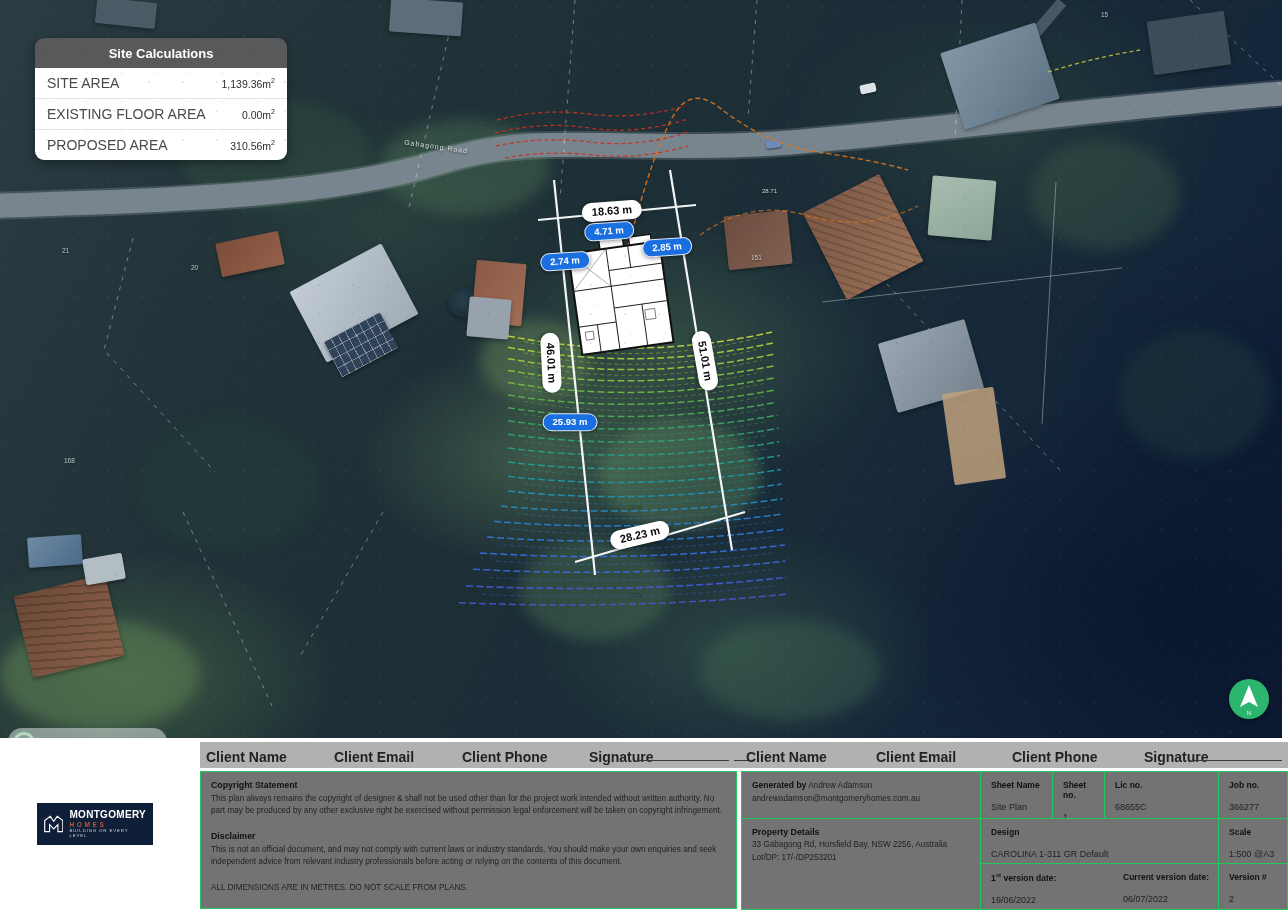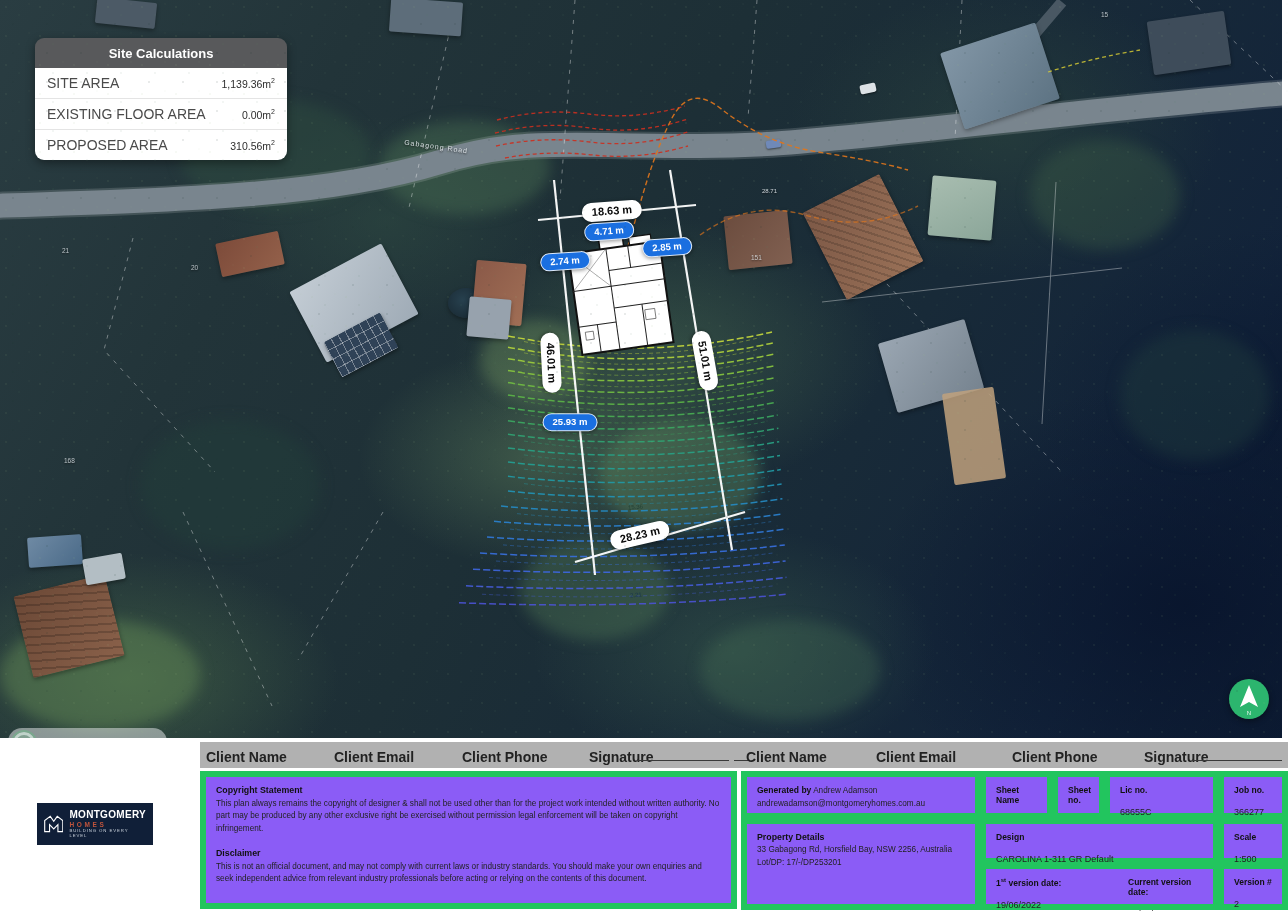--- a/index.html
+++ b/index.html
@@ -64,21 +64,21 @@
       background:rgba(235,238,240,.5);border-radius:14px;padding:2px 10px 2px 3px;margin-top:43px;}
   .wm-icon{width:22px;height:22px;border-radius:50%;border:2px solid rgba(120,170,140,.9);
            box-shadow:inset 0 0 0 3px rgba(235,245,240,.6), inset 0 0 0 6px rgba(120,170,140,.5);}
   .wm-text{font-size:11px;color:#4c4f52;}
   
   .north{position:absolute;left:1227px;top:677px;width:44px;height:44px;filter:drop-shadow(0 2px 3px rgba(0,0,0,.4));}
   
   .tb-bar{position:absolute;left:200px;top:742px;width:1088px;height:26px;background:#b1b1b1;}
   .tb-bar span.lbl{position:absolute;top:7px;font-size:14px;font-weight:bold;color:#222;}
   .sig-line{position:absolute;top:18px;border-bottom:1px solid #3a3a3a;}
-  .box{position:absolute;border:6px solid #22c55e;background:#8b5cf6;box-sizing:border-box;font-size:8.2px;color:#222;}
+  .box{position:absolute;border:1px solid #22c55e;background:#737373;box-sizing:border-box;font-size:8.2px;color:#222;}
   .box .b-title{font-weight:bold;font-size:8.8px;margin-bottom:3px;color:#111;}
   .box p{margin:0 0 4px 0;line-height:1.5;}
   .cell-label{font-size:8.5px;font-weight:bold;color:#111;}
   .cell-value{font-size:9px;color:#222;margin-top:12px;}
   .cell-pad{padding:8px 10px;box-sizing:border-box;}
   sup.st{font-size:6px;}
   
   .mlogo{position:absolute;left:37px;top:803px;width:116px;height:42px;background:var(--logo-navy,#101f38);
          display:flex;align-items:center;gap:6px;padding:16px 7px;box-sizing:border-box;}
   .mlogo-txt{display:flex;flex-direction:column;line-height:1.15;}
@@ -304,20 +304,21 @@
     <span class="lbl" style="left:812px;">Client Phone</span>
     <span class="lbl" style="left:944px;">Signature</span>
     <span class="sig-line" style="left:992px;width:90px;"></span>
   </div>
 
   <div class="box cell-pad" style="left:200px;top:771px;width:537px;height:138px;">
     <div class="b-title">Copyright Statement</div>
     <p>This plan always remains the copyright of designer &amp; shall not be used other than for the project work intended without written authority. No part may be produced by any other exclusive right be exercised without permission legal enforcement will be taken on copyright infringement.</p>
     <div class="b-title" style="margin-top:13px;">Disclaimer</div>
     <p>This is not an official document, and may not comply with current laws or industry standards. You should make your own enquiries and seek independent advice from relevant industry professionals before acting or relying on the contents of this document.</p>
+    <p style="margin-top:14px;">ALL DIMENSIONS ARE IN METRES. DO NOT SCALE FROM PLANS.</p>
   </div>
 
   <div class="box cell-pad" style="left:741px;top:771px;width:240px;height:48px;">
     <div><span class="cell-label">Generated by</span>
       <span>Andrew Adamson</span></div>
     <div style="margin-top:4px;">andrewadamson@montgomeryhomes.com.au</div>
   </div>
 
   <div class="box cell-pad" style="left:741px;top:818px;width:240px;height:92px;">
     <div class="b-title">Property Details</div>

